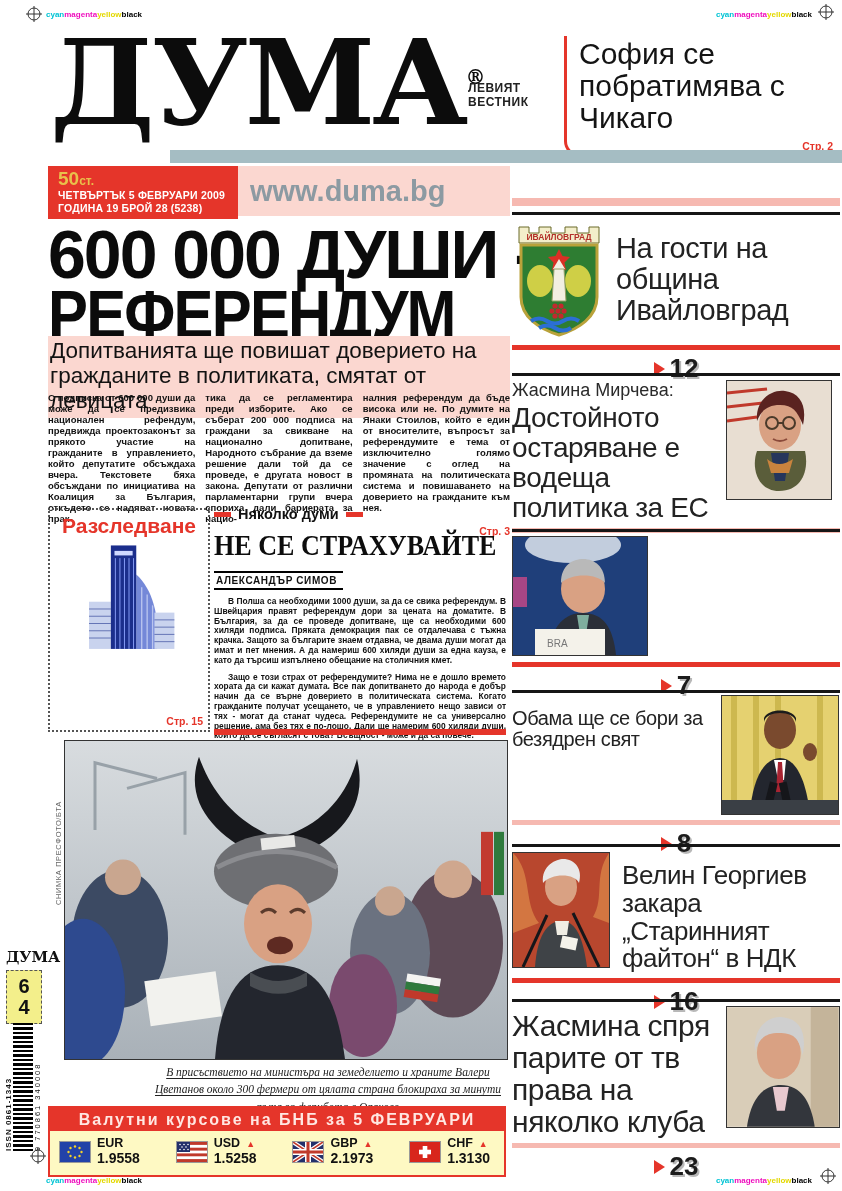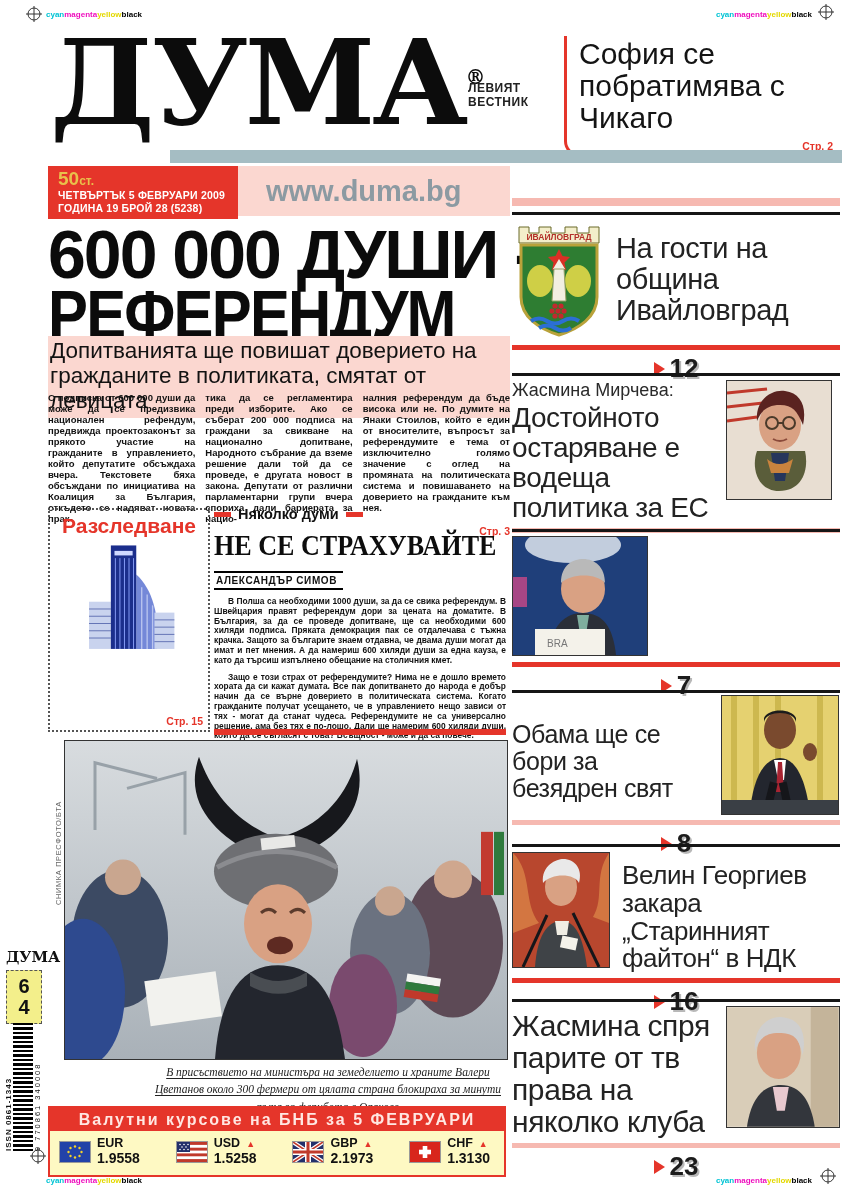--- a/index.html
+++ b/index.html
@@ -28,21 +28,21 @@
   .topstory{border-left:3px solid #e5352a;border-bottom:3px solid #e5352a;
             border-bottom-left-radius:16px;padding:2px 4px 6px 12px;}
   .topstory h2{margin:0;font-size:30px;font-weight:400;line-height:1.07;color:#141414;}
   .pageref{color:#e5352a;font-weight:bold;font-size:10.5px;}
   
   .pricebox{background:#e5352a;color:#fff;padding:4px 8px 5px 10px;}
   .price-n{color:#e9c04b;font-weight:bold;font-size:19px;line-height:.9;}
   .price-u{color:#e9c04b;font-weight:bold;font-size:12px;}
   .dateline{font-size:10.5px;font-weight:bold;line-height:1.25;letter-spacing:.2px;}
   .webbox{background:#fbd7d0;display:flex;align-items:center;}
-  .weburl{color:#8c9aa2;font-weight:bold;font-size:29px;padding-left:28px;}
+  .weburl{color:#8c9aa2;font-weight:bold;font-size:29px;padding-left:12px;}
   
   .h1line{white-space:nowrap;font-weight:bold;font-size:68px;line-height:1;letter-spacing:-2px;
           color:#0b0b0b;transform-origin:0 0;}
   .subhead{background:#fbd7d0;font-size:22.5px;line-height:1.1;padding:3px 6px 5px 2px;color:#121212;}
   .cols{display:flex;gap:10px;}
   .col{flex:1;font-size:9.5px;font-weight:bold;line-height:11px;text-align:justify;}
   .col .pageref{display:block;text-align:right;margin-top:13px;}
   
   .invest{border:2px dotted #555;padding:4px 6px;text-align:center;}
   .invest-label{color:#e5352a;font-weight:bold;font-size:21px;margin:0 0 2px 0;}
@@ -412,21 +412,21 @@
     </div>
     <div class="bar red" style="margin-top:6px"></div>
     <div class="rail-page">
         <span class="tri"></span>
         <span class="pnum">7</span>
       </div>
   </section>
 
   <section class="abs rail-item" style="top:690px">
     <div class="rail-row">
-      <h3 class="rail-title" style="font-size:25px;width:195px;margin:28px 0 0 0">Обама ще се бори за безядрен свят</h3>
+      <h3 class="rail-title" style="font-size:20px;width:195px;margin:15px 0 0 0">Обама ще се бори за безядрен свят</h3>
       <svg class="ph" width="116" height="118" viewBox="0 0 116 118" style="margin:2px 0 0 14px;border:1px solid #333">
         <rect width="116" height="118" fill="#e5d170"></rect>
         <g stroke="#cdb84f" stroke-width="6">
             <line x1="12" y1="0" x2="12" y2="118"></line>
             <line x1="34" y1="0" x2="34" y2="118"></line>
             <line x1="56" y1="0" x2="56" y2="118"></line>
             <line x1="98" y1="0" x2="98" y2="118"></line>
           </g>
         <ellipse cx="58" cy="34" rx="16" ry="19" fill="#7a4a2e"></ellipse>
         <path d="M42 26 C44 14 72 14 74 26 L74 22 C70 12 46 12 42 22 Z" fill="#1c1c1c"></path>

